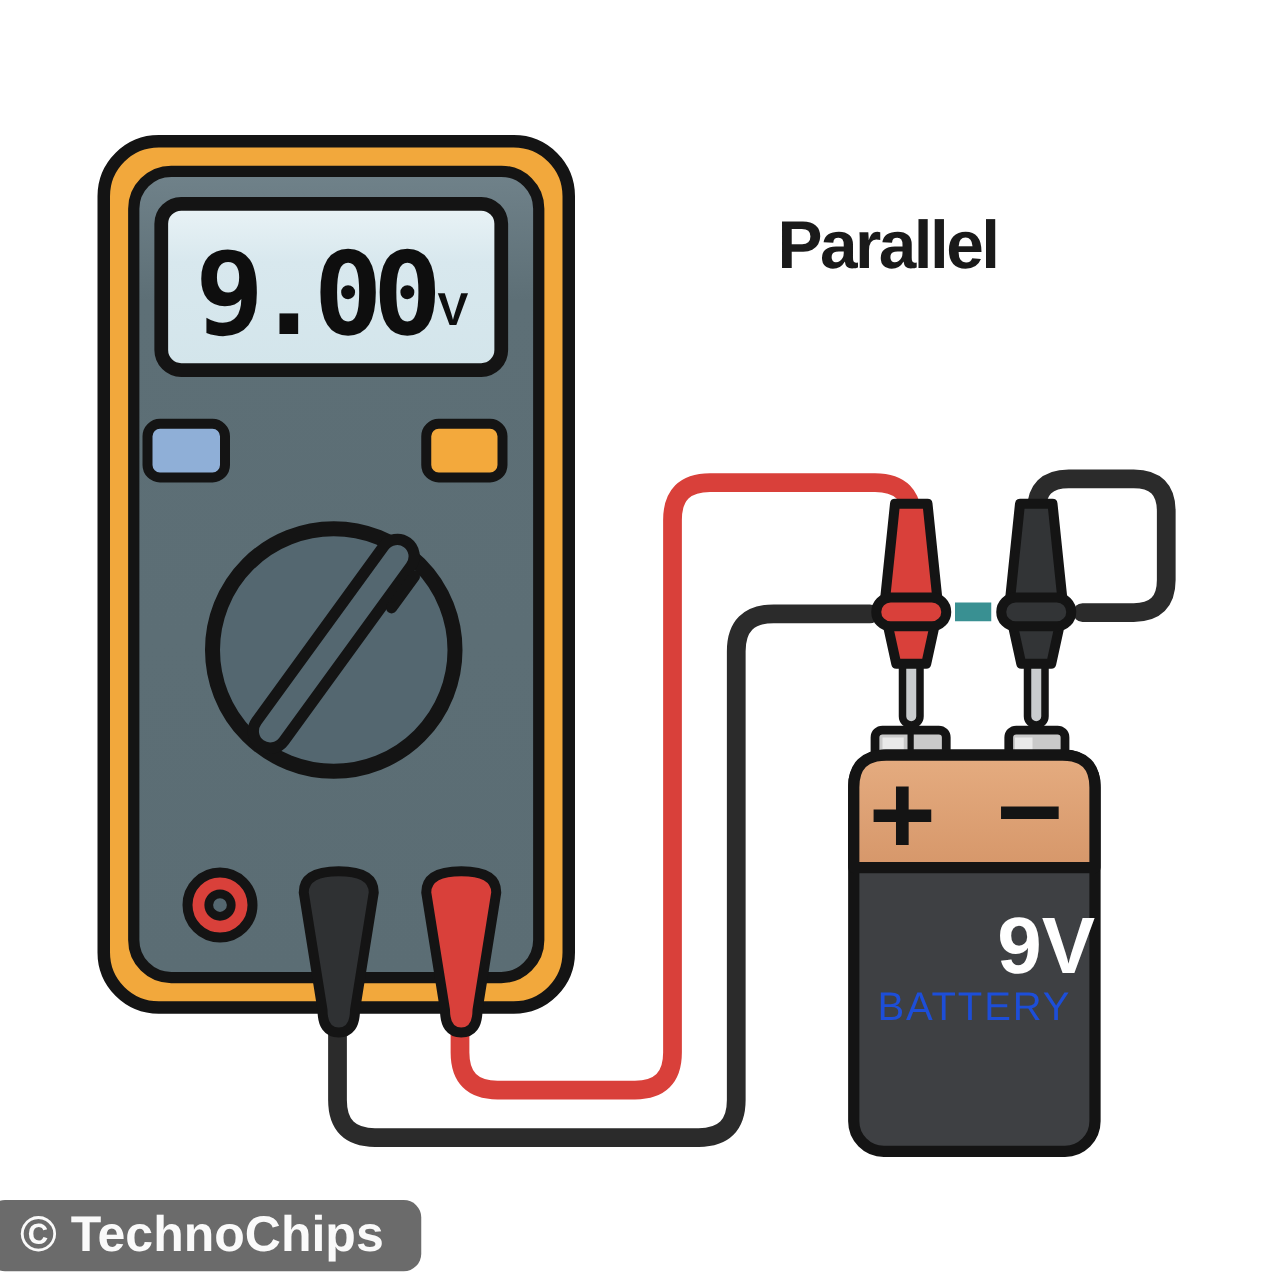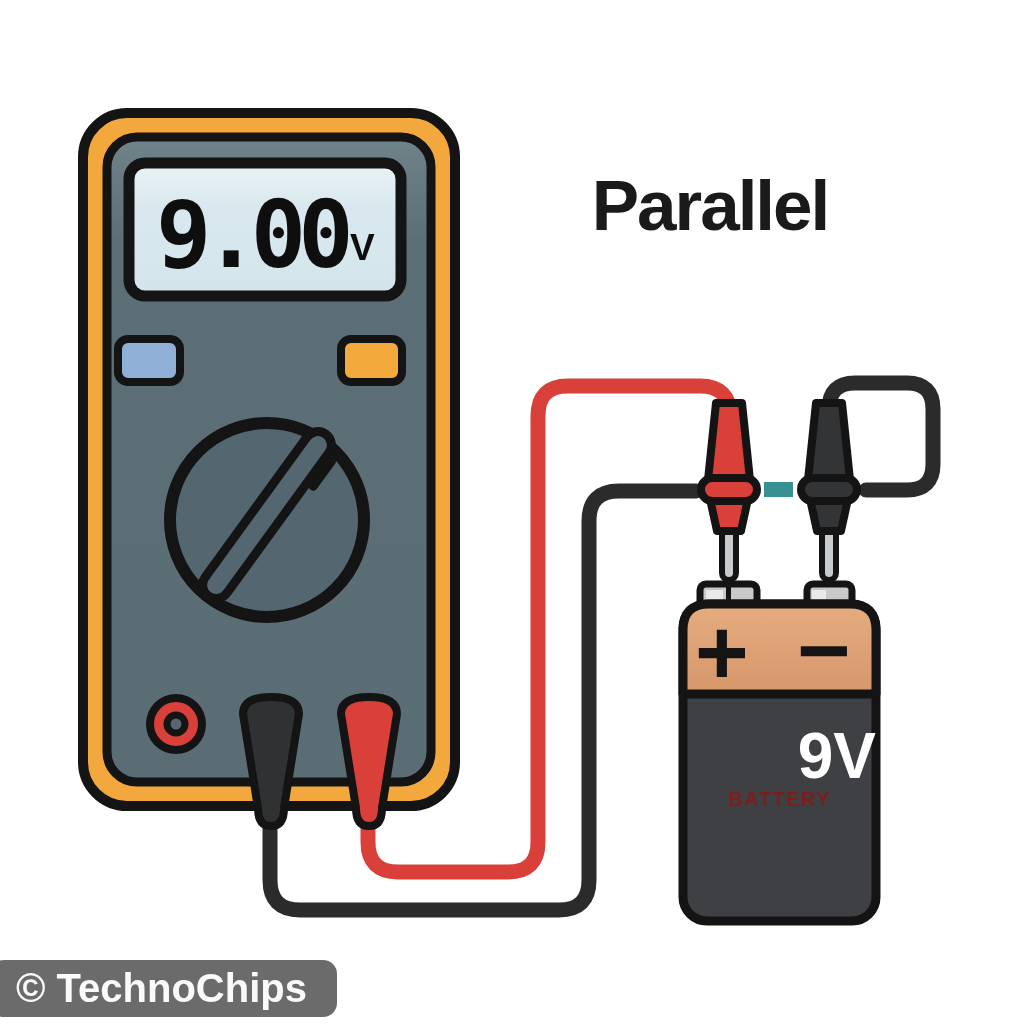--- a/index.html
+++ b/index.html
@@ -15,37 +15,37 @@
     font-family:"DejaVu Sans Mono", monospace;
     font-weight:700;font-size:92px;letter-spacing:-8px;line-height:1;
     color:#0e0e0e;
   }
   .lcd-unit{
     left:350px;top:229px;
     font-weight:700;font-size:37px;line-height:1;color:#0e0e0e;
   }
   .title{
     left:436px;top:166px;width:548px;
-    text-align:center;font-weight:700;font-size:71px;line-height:1.13;
+    text-align:center;font-weight:700;font-size:54px;line-height:1.13;
     letter-spacing:-2px;color:#1a1a1a;
   }
   .title span{display:block;}
   .plus-symbol{
     left:695px;top:606px;font-size:92px;line-height:1;font-weight:700;color:#141414;
   }
   .minus-symbol{
     left:797px;top:604px;font-size:92px;line-height:1;font-weight:700;color:#141414;
   }
   .battery-voltage{
     left:683px;top:724px;width:193px;text-align:right;
     font-weight:700;font-size:64px;line-height:1;color:#ffffff;
   }
   .battery-type{
     left:683px;top:789px;width:193px;text-align:center;
-    font-weight:700;font-size:20px;line-height:1;letter-spacing:1.5px;color:#7f1d1d;
+    font-weight:400;font-size:32px;line-height:1;letter-spacing:1.5px;color:#1d4ed8;
   }
   .watermark{
     left:-10px;top:960px;
     background:#6b6b6b;border-radius:14px;
     padding:8px 30px 9px 26px;
     font-weight:700;font-size:40px;line-height:1;color:#fafafa;
     white-space:nowrap;
   }
 </style>
 </head>

